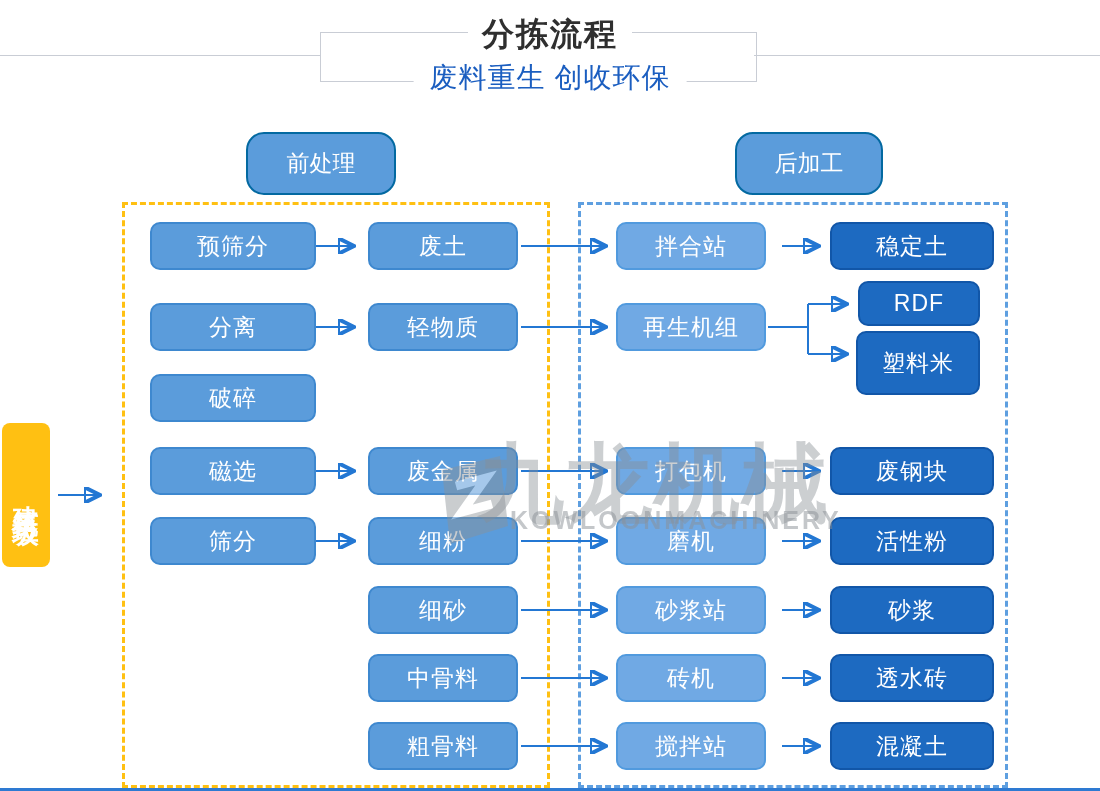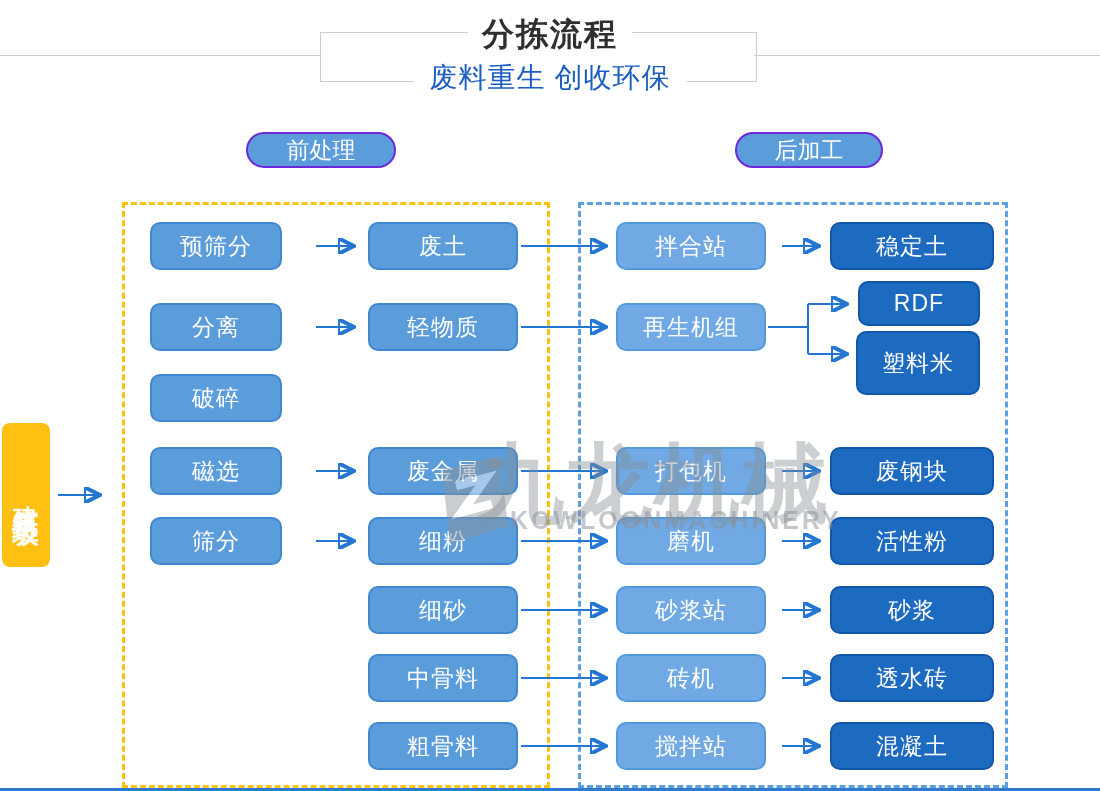--- a/index.html
+++ b/index.html
@@ -13,37 +13,37 @@
   .hline.right{left:754px;width:346px;}
   .header-box{position:absolute;left:320px;top:32px;width:435px;height:48px;
     border:1px solid #c9cdd5;background:transparent;z-index:1;}
   .title{position:absolute;top:13px;left:550px;transform:translateX(-50%);
     background:#fff;padding:0 14px;font-size:32px;font-weight:bold;color:#2f2f2f;
     z-index:2;white-space:nowrap;letter-spacing:2px;}
   .subtitle{position:absolute;top:59px;left:550px;transform:translateX(-50%);
     background:#fff;padding:0 16px;font-size:28px;color:#1b5ec0;z-index:2;
     white-space:nowrap;letter-spacing:1px;}
   
-  .section-btn{position:absolute;height:36px;border-radius:18px;background:#5b9cdb;
-    border:2px solid #6d28d9;color:#fff;font-size:23px;display:flex;align-items:center;
+  .section-btn{position:absolute;height:63px;border-radius:18px;background:#5b9cdb;
+    border:2px solid #0369a1;color:#fff;font-size:23px;display:flex;align-items:center;
     justify-content:center;box-sizing:border-box;z-index:2;}
   .btn-pre{left:246px;top:132px;width:150px;}
   .btn-post{left:735px;top:132px;width:148px;}
   
   .region{position:absolute;top:202px;height:586px;box-sizing:border-box;z-index:1;}
   .region.yellow{left:122px;width:428px;border:3px dashed #ffc012;}
   .region.blue{left:578px;width:430px;border:3px dashed #5e9fe0;}
   
   .node{position:absolute;height:48px;border-radius:10px;color:#fff;font-size:23px;
     display:flex;align-items:center;justify-content:center;box-sizing:border-box;z-index:2;
     letter-spacing:1px;}
   .node.mid{background:#5b9cdb;border:2px solid #3e88cf;}
   .node.light{background:#70a9e4;border:2px solid #519ade;}
   .node.dark{background:#1d6ac1;border:2px solid #1156a8;}
-  .c1{left:150px;width:132px;}
+  .c1{left:150px;width:166px;}
   .c2{left:368px;width:150px;}
   .c3{left:616px;width:150px;}
   .c4{left:830px;width:164px;}
   
   .source{position:absolute;left:2px;top:423px;width:48px;height:144px;background:#ffc012;
     border-radius:8px;color:#fff;font-weight:bold;font-size:26px;display:flex;
     align-items:center;justify-content:center;z-index:2;}
   .source span{writing-mode:vertical-rl;text-orientation:upright;letter-spacing:5px;line-height:48px;}
   
   svg.arrows{position:absolute;left:0;top:0;z-index:3;pointer-events:none;}

